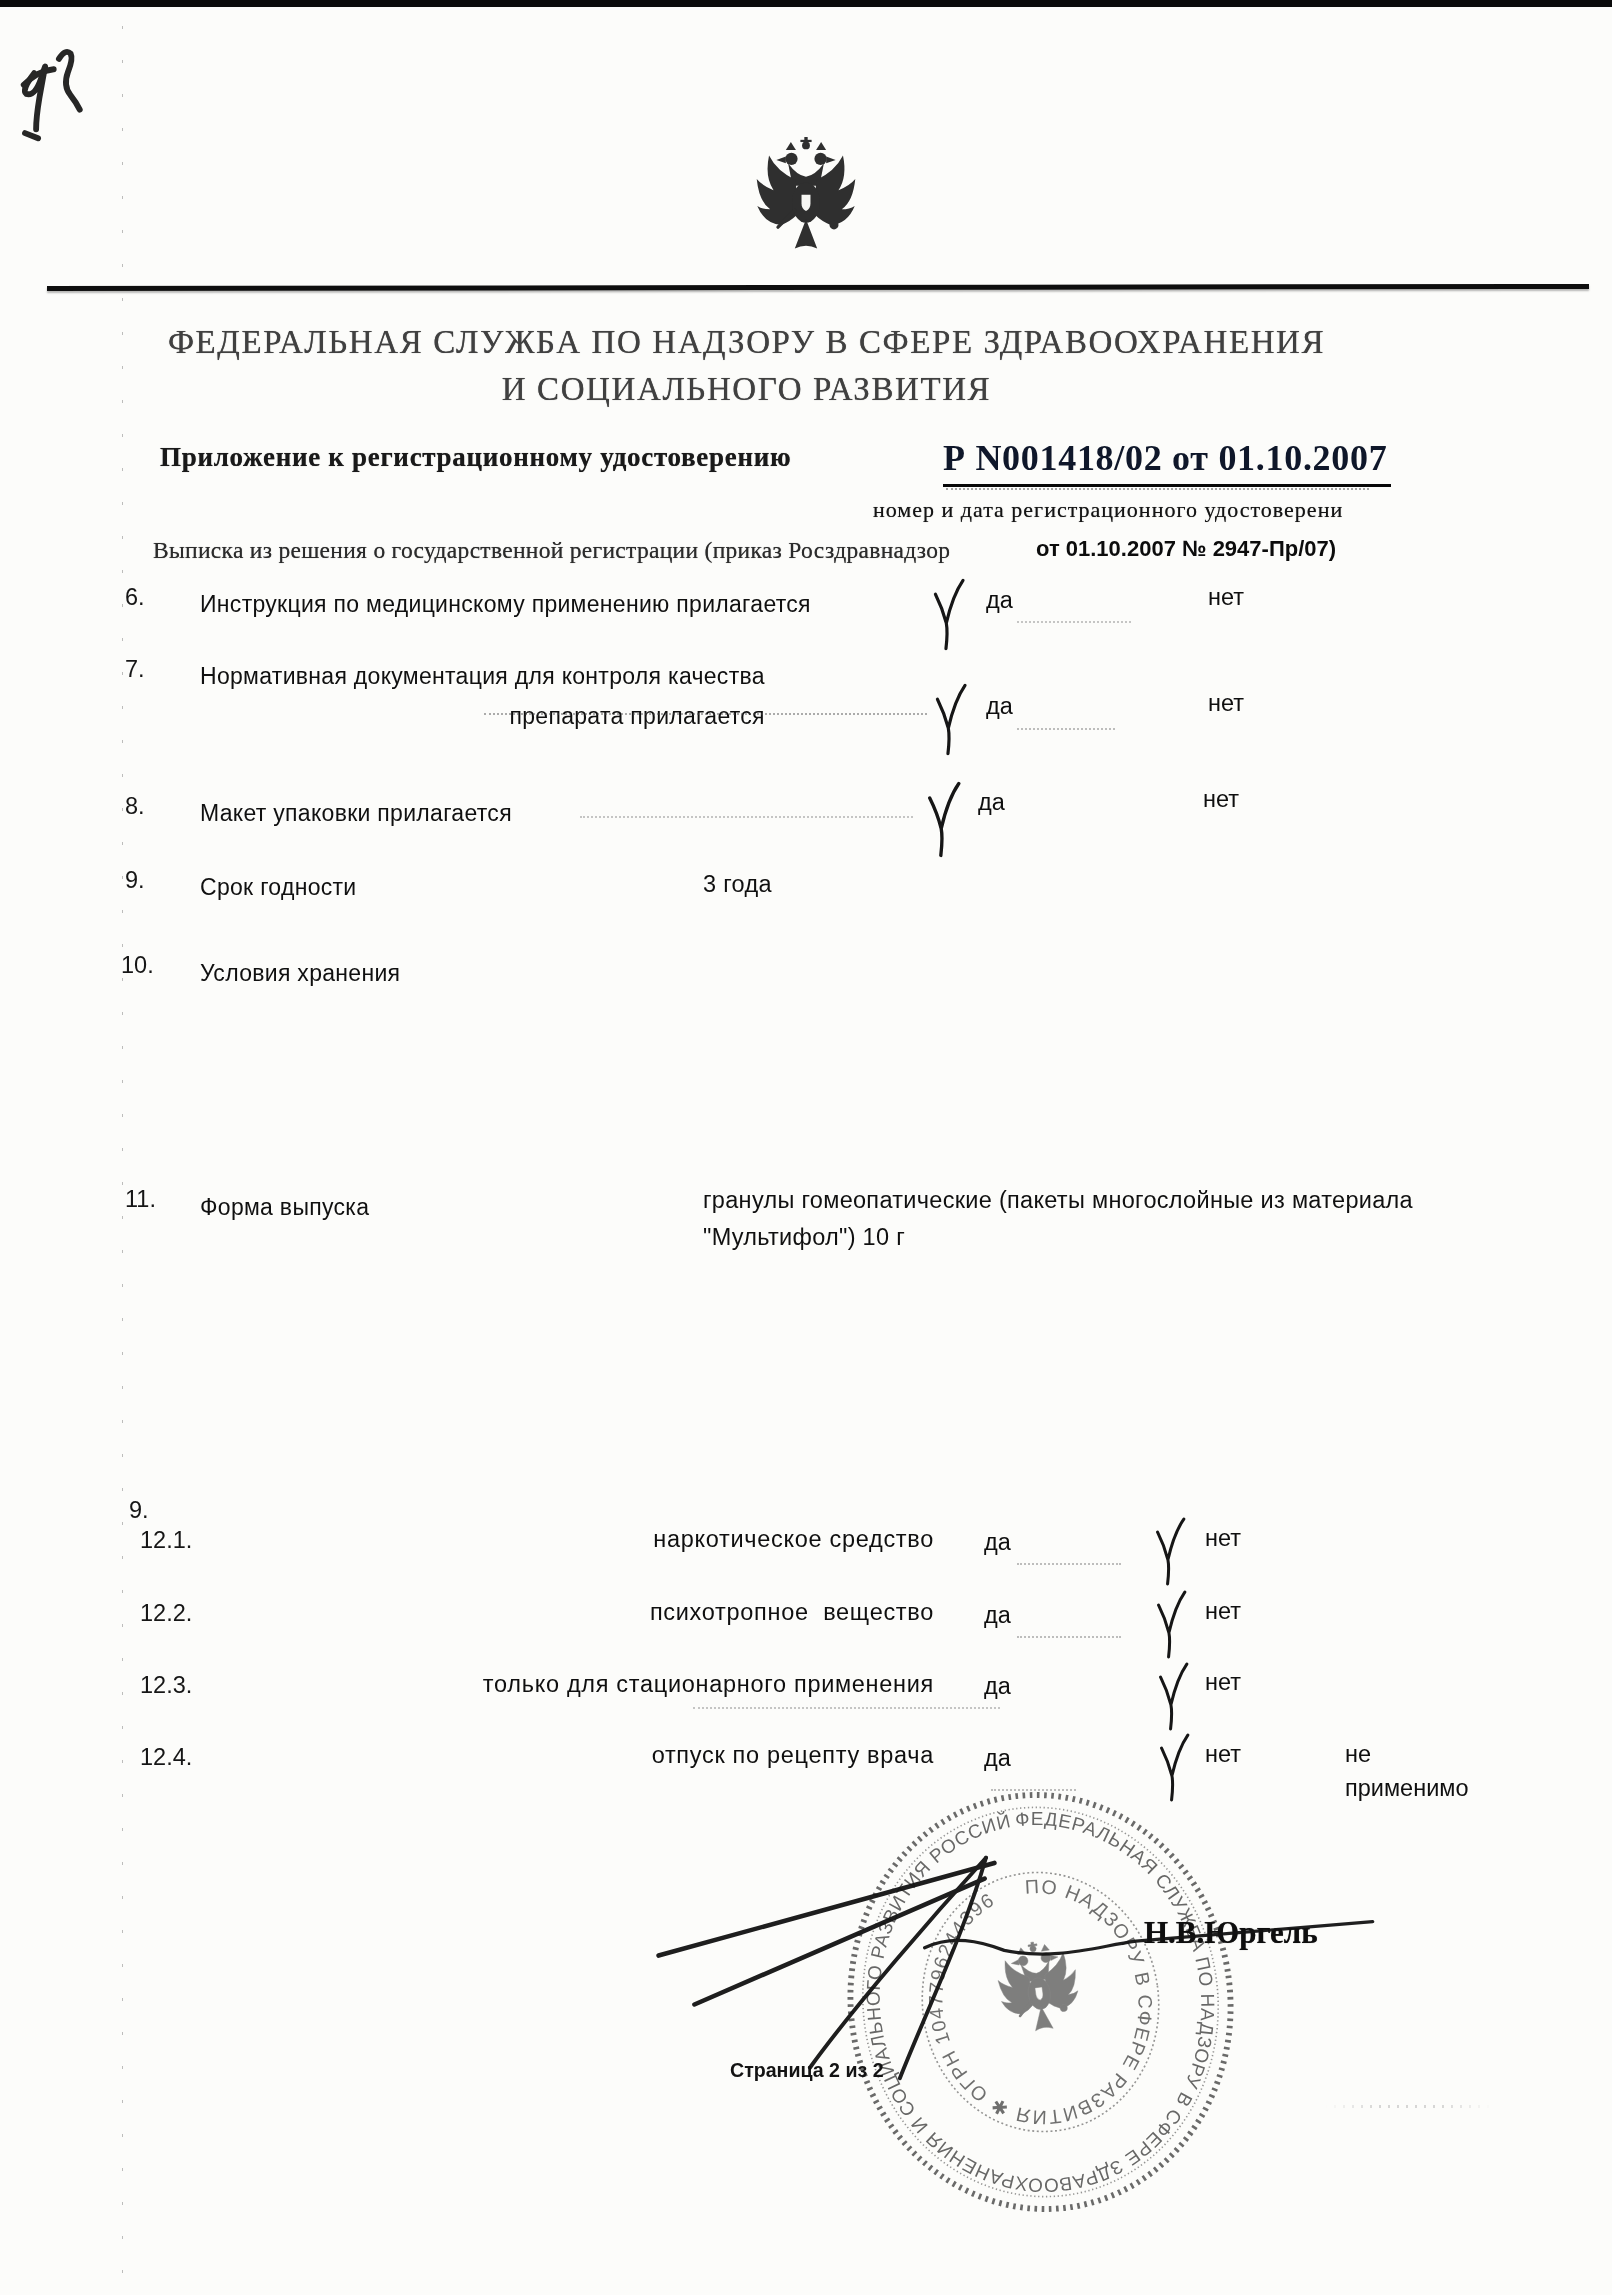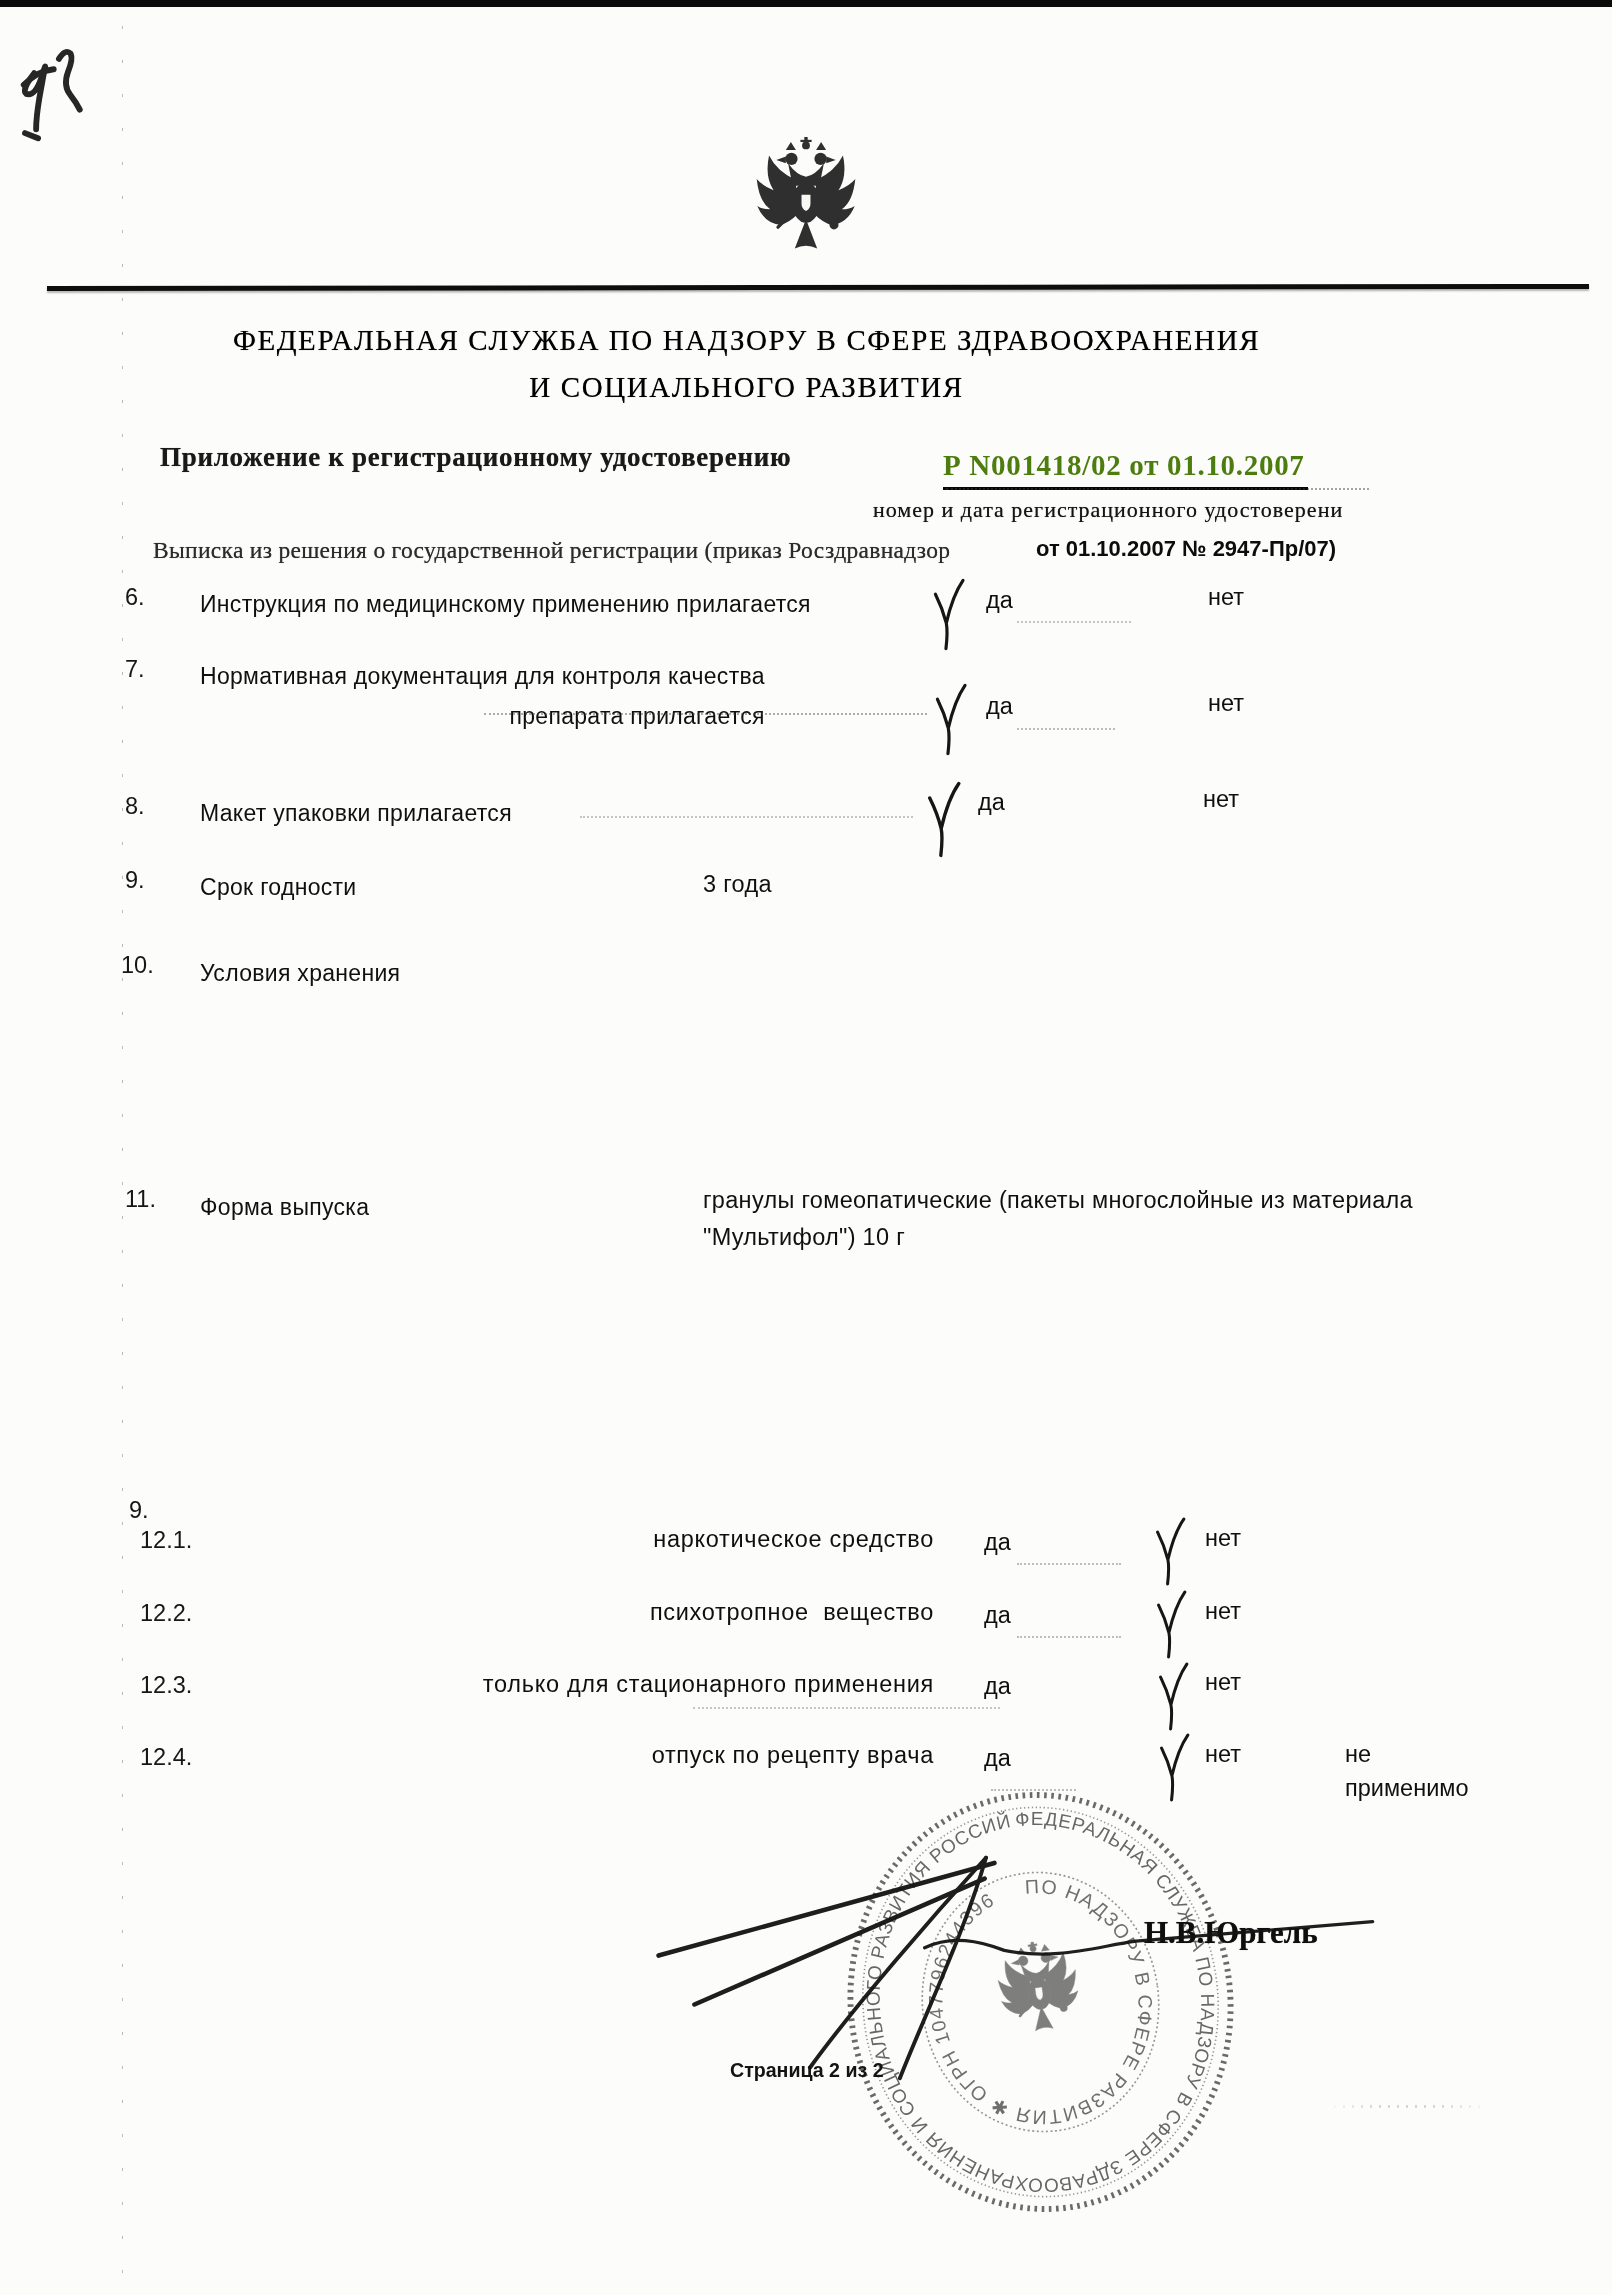--- a/index.html
+++ b/index.html
@@ -7,26 +7,26 @@
         font-family:"Liberation Sans",sans-serif;color:#121212;}
   .abs{position:absolute;}
   .serif{font-family:"Liberation Serif",serif;}
   .sans{font-family:"Liberation Sans",sans-serif;}
   .pre{white-space:pre-wrap;}
   .grime{text-shadow:0 0 0.7px rgba(30,30,30,.75);}
 
   .top-bar{left:0;top:0;width:1612px;height:7.2px;background:#0b0b0b;}
   .divider{left:47px;top:285px;width:1542px;height:4.6px;background:#0e0e0e;
            transform:rotate(-0.08deg);box-shadow:0 2px 2px rgba(0,0,0,.28);}
-  .org{left:0;width:1493px;text-align:center;font-size:29px;letter-spacing:1.6px;color:#000000;}
+  .org{left:0;width:1493px;text-align:center;font-size:33px;letter-spacing:1.6px;color:#404040;}
   .org1{top:324px;} .org2{top:371px;}
 
   .appendix{left:160px;top:442px;font-size:27px;font-weight:700;letter-spacing:0.7px;color:#191919;}
-  .regnum{left:943px;top:437px;font-size:29px;font-weight:700;letter-spacing:0.7px;color:#4d7c0f;
-          border-bottom:3.9px solid #070707;padding:0 3.9px 5.2px 0;margin-top:12px;}
+  .regnum{left:943px;top:437px;font-size:36px;font-weight:700;letter-spacing:0.7px;color:#0f172a;
+          border-bottom:3.9px solid #070707;padding:0 3.9px 5.2px 0;}
   .regnum-u2{left:946px;top:488px;width:423px;height:0;border-top:2px dotted #3a3a3a;opacity:.45;}
   .regcap{left:873px;top:497px;font-size:22px;letter-spacing:1px;color:#141414;}
   .extractL{left:153px;top:537px;font-size:23.5px;letter-spacing:0.3px;color:#2b2b2b;}
   .extractR{left:1036px;top:536px;font-size:22px;font-weight:700;color:#0c0c0c;}
 
   .num{font-size:23.5px;color:#161616;}
   .lbl{font-size:23px;letter-spacing:0.3px;color:#101010;line-height:40px;text-align:right;}
   .val{font-size:23.5px;letter-spacing:0.3px;color:#101010;line-height:37px;}
   .yn{font-size:23.5px;color:#0f0f0f;}
   .r12lbl{width:673px;left:261px;text-align:right;font-size:23.5px;letter-spacing:0.7px;color:#0f0f0f;}

